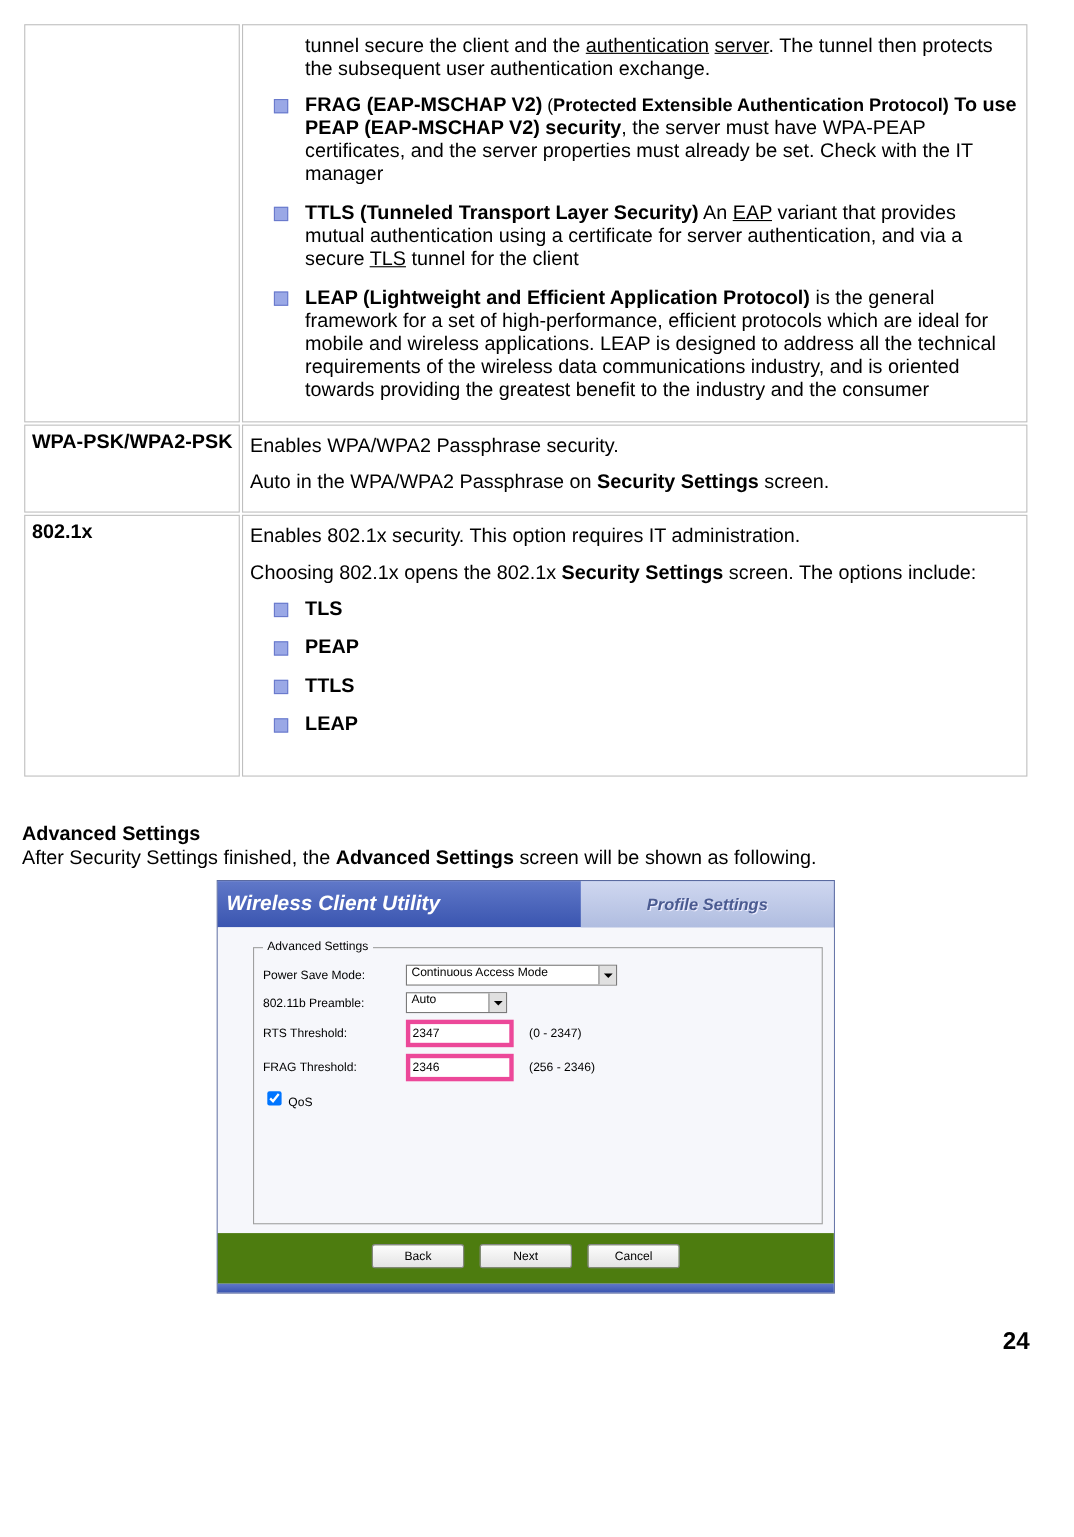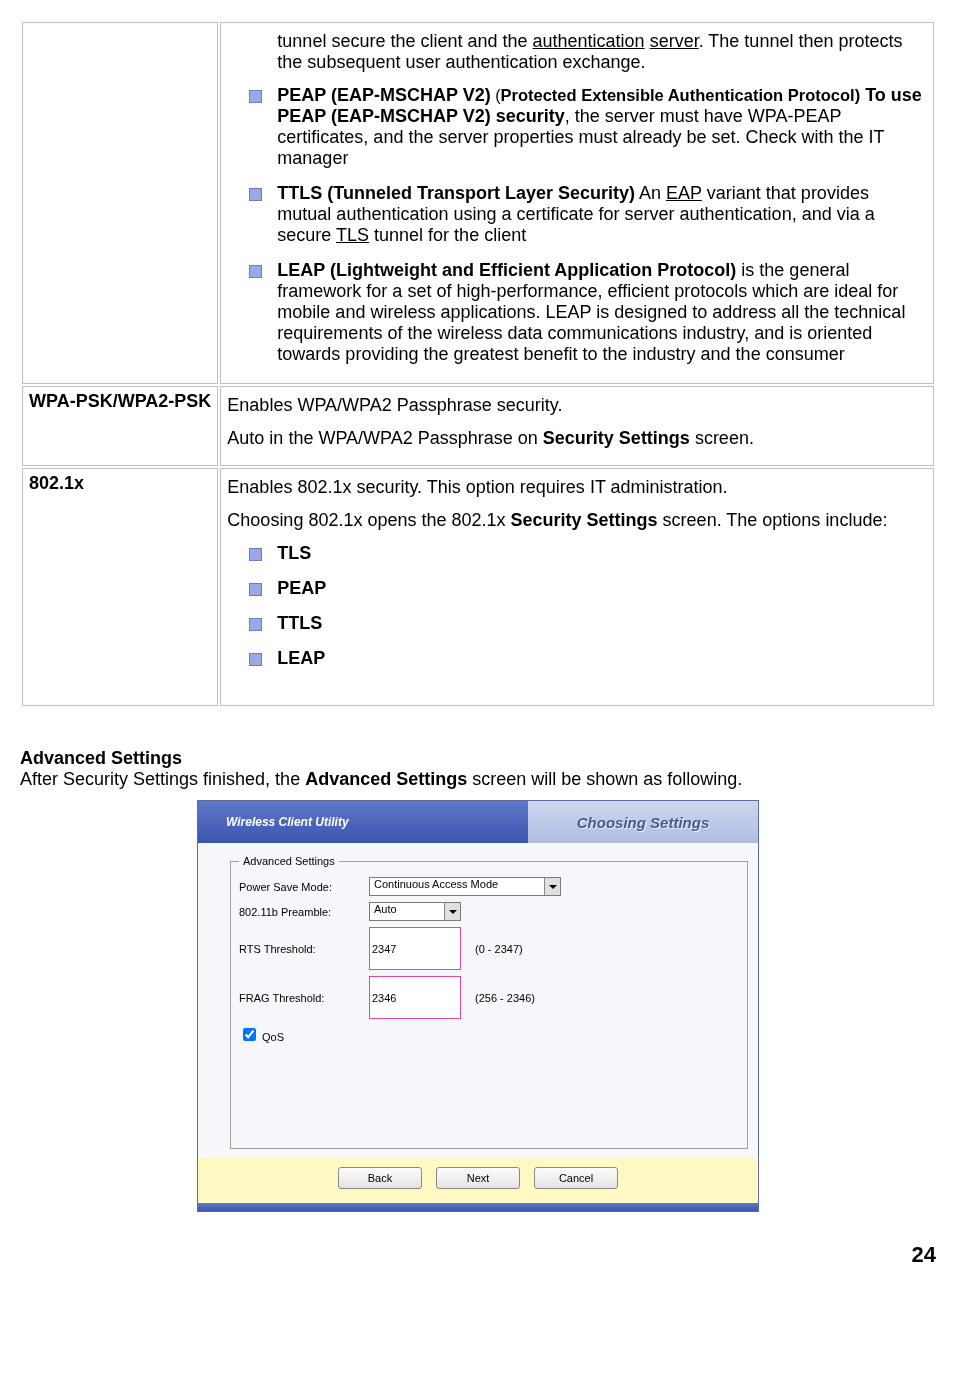--- a/index.html
+++ b/index.html
@@ -67,23 +67,23 @@
   }
   .shot-header {
     display: flex;
     align-items: center;
     height: 42px;
     background: linear-gradient(#6078c8, #3a55b0);
     color: #fff;
   }
   .shot-title {
     flex: 1;
-    font-size: 12px;
-    font-weight: bold;
-    padding-left: 28px;
+    font-size: 19px;
+    font-weight: bold;
+    padding-left: 8px;
     font-style: italic;
   }
   .shot-tab {
     height: 100%;
     width: 230px;
     background: linear-gradient(#cfd7f0, #b0bde0);
     color: #4a5a90;
     font-weight: bold;
     font-style: italic;
     display: flex;
@@ -100,23 +100,23 @@
   }
   fieldset.adv legend { font-size: 11px; padding: 0 4px; }
   .row {
     display: flex;
     align-items: center;
     margin-bottom: 6px;
     font-size: 11px;
   }
   .row-label { width: 130px; }
   .row input[type=text] {
-    border: 1px solid #ec4899;
-    font-size: 11px;
-    padding: 13px 2px;
+    border: 4px solid #ec4899;
+    font-size: 11px;
+    padding: 1px 2px;
     height: 15px;
     box-sizing: content-box;
   }
   .dd {
     display: inline-flex;
     align-items: flex-start;
     border: 1px solid #7a7a7a;
     background: #fff;
     height: 17px;
     font-size: 11px;
@@ -136,21 +136,21 @@
     border-left: 4px solid transparent;
     border-right: 4px solid transparent;
     border-top: 4px solid #000;
   }
   .row-range { margin-left: 14px; font-size: 11px; }
   .shot-buttons {
     display: flex;
     justify-content: center;
     gap: 14px;
     padding: 10px 0 14px 0;
-    background: #fef9c3;
+    background: #4d7c0f;
   }
   .shot-buttons button {
     width: 84px;
     height: 22px;
     font-size: 11px;
     border: 1px solid #888;
     background: linear-gradient(#fdfdfd, #e3e3e3);
     border-radius: 3px;
   }
   .shot-footer {
@@ -171,21 +171,21 @@
 <table class="main">
   <tbody>
       <tr>
     <td class="label"></td>
     <td>
       <div class="body-text" style="padding-left:50px;">
         <span>tunnel secure the client and the </span><span class="uline">authentication</span><span> </span><span class="uline">server</span><span>. The tunnel then protects the subsequent user authentication exchange.</span>
       </div>
       <ul class="bullet-list">
         <li>
-          <b>PEAP (EAP-MSCHAP V2)</b><span style="font-size:16px"> (</span><b style="font-size:16.5px">Protected Extensible Authentication Protocol)</b><b> To use PEAP (EAP-MSCHAP V2) security</b><span>, the server must have WPA-PEAP certificates, and the server properties must already be set. Check with the IT manager</span>
+          <b>FRAG (EAP-MSCHAP V2)</b><span style="font-size:16px"> (</span><b style="font-size:16.5px">Protected Extensible Authentication Protocol)</b><b> To use PEAP (EAP-MSCHAP V2) security</b><span>, the server must have WPA-PEAP certificates, and the server properties must already be set. Check with the IT manager</span>
         </li>
         <li>
           <b>TTLS  (Tunneled Transport Layer Security)</b><span> An </span><span class="uline">EAP</span><span> variant that provides mutual authentication using a certificate for server authentication, and via a secure </span><span class="uline">TLS</span><span> tunnel for the client</span>
         </li>
         <li>
           <b>LEAP    (Lightweight and Efficient Application Protocol)</b><span> is the general framework for a set of high-performance, efficient protocols which are ideal for mobile and wireless applications. LEAP is designed to address all the technical requirements of the wireless data communications industry, and is oriented towards providing the greatest benefit to the industry and the consumer</span>
         </li>
       </ul>
     </td>
   </tr>
@@ -218,21 +218,21 @@
   </table>
 
 <div class="section-heading">Advanced Settings</div>
 <div>
   <span>After Security Settings finished, the </span><b>Advanced Settings</b><span> screen will be shown as following.</span>
 </div>
 
 <div class="shot">
   <div class="shot-header">
     <div class="shot-title">Wireless Client Utility</div>
-    <div class="shot-tab">Choosing Settings</div>
+    <div class="shot-tab">Profile Settings</div>
   </div>
   <div class="shot-body">
     <fieldset class="adv">
       <legend>Advanced Settings</legend>
       <div class="row">
         <div class="row-label">Power Save Mode:</div>
         <div class="dd" style="width:190px">
           <span class="dd-text">Continuous Access Mode</span>
           <span style="flex:1"></span>
           <span class="dd-btn"></span>

